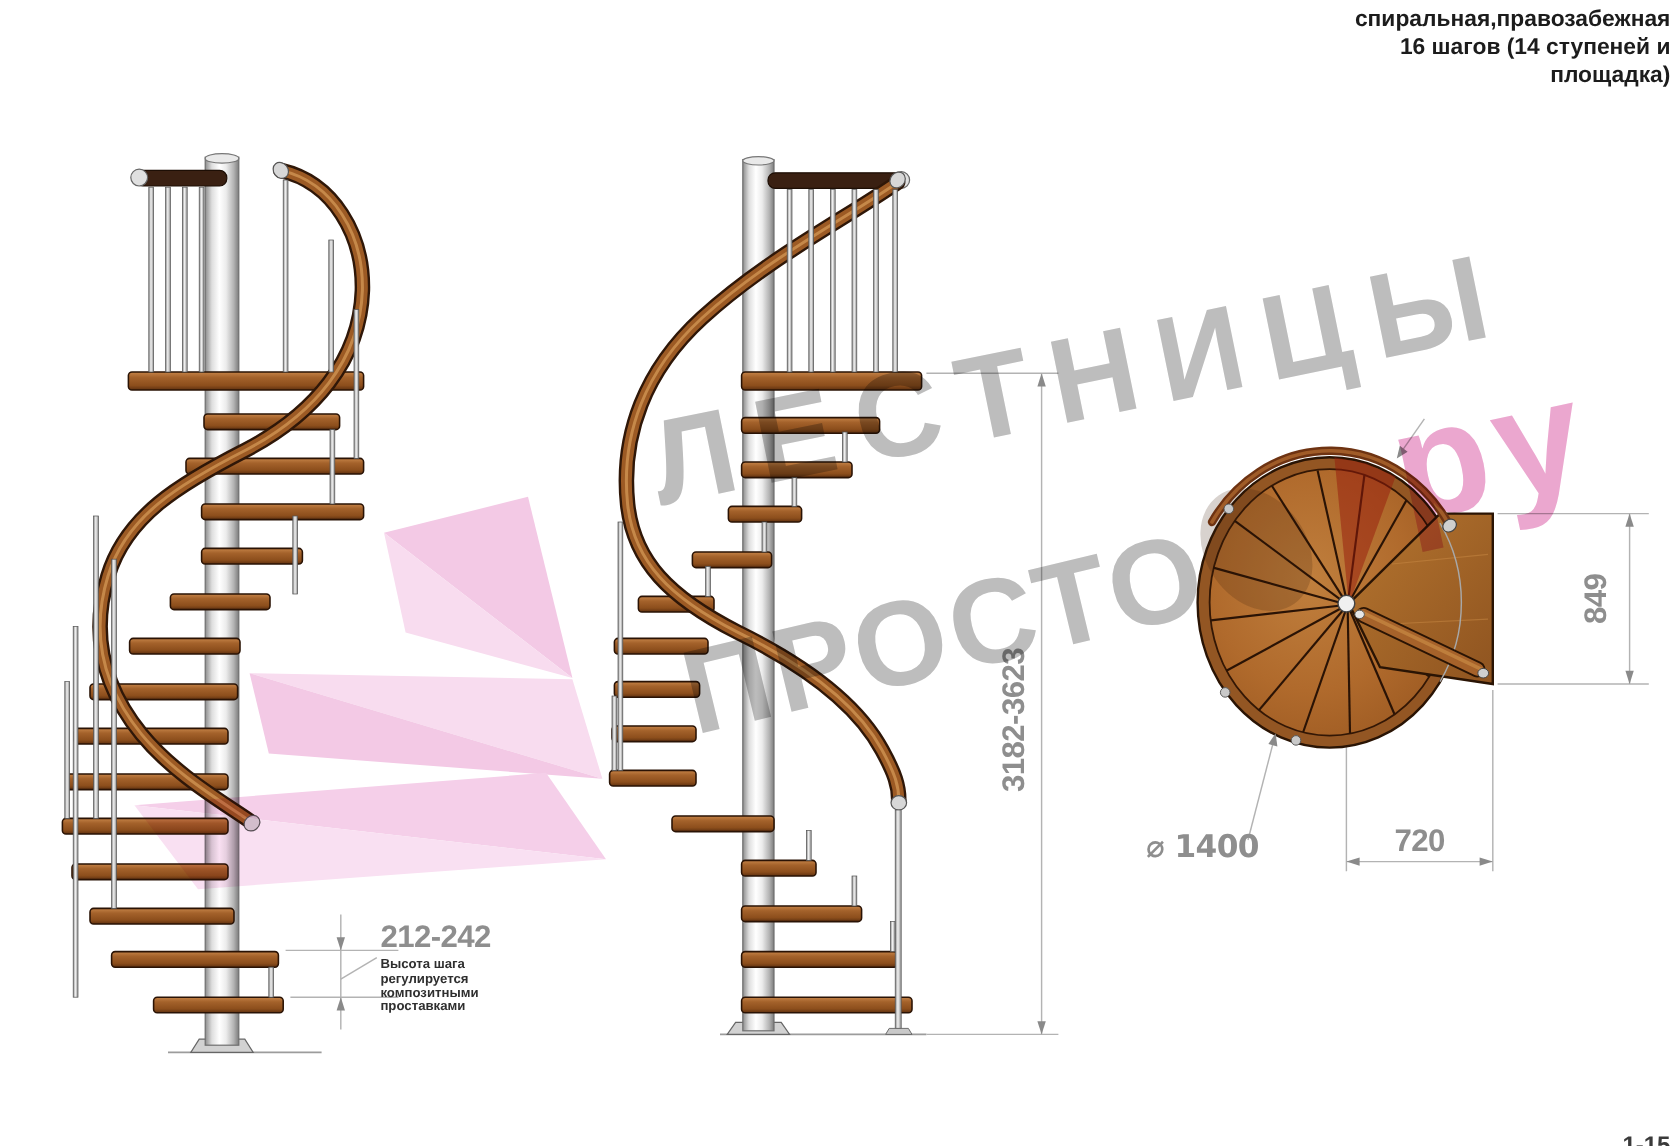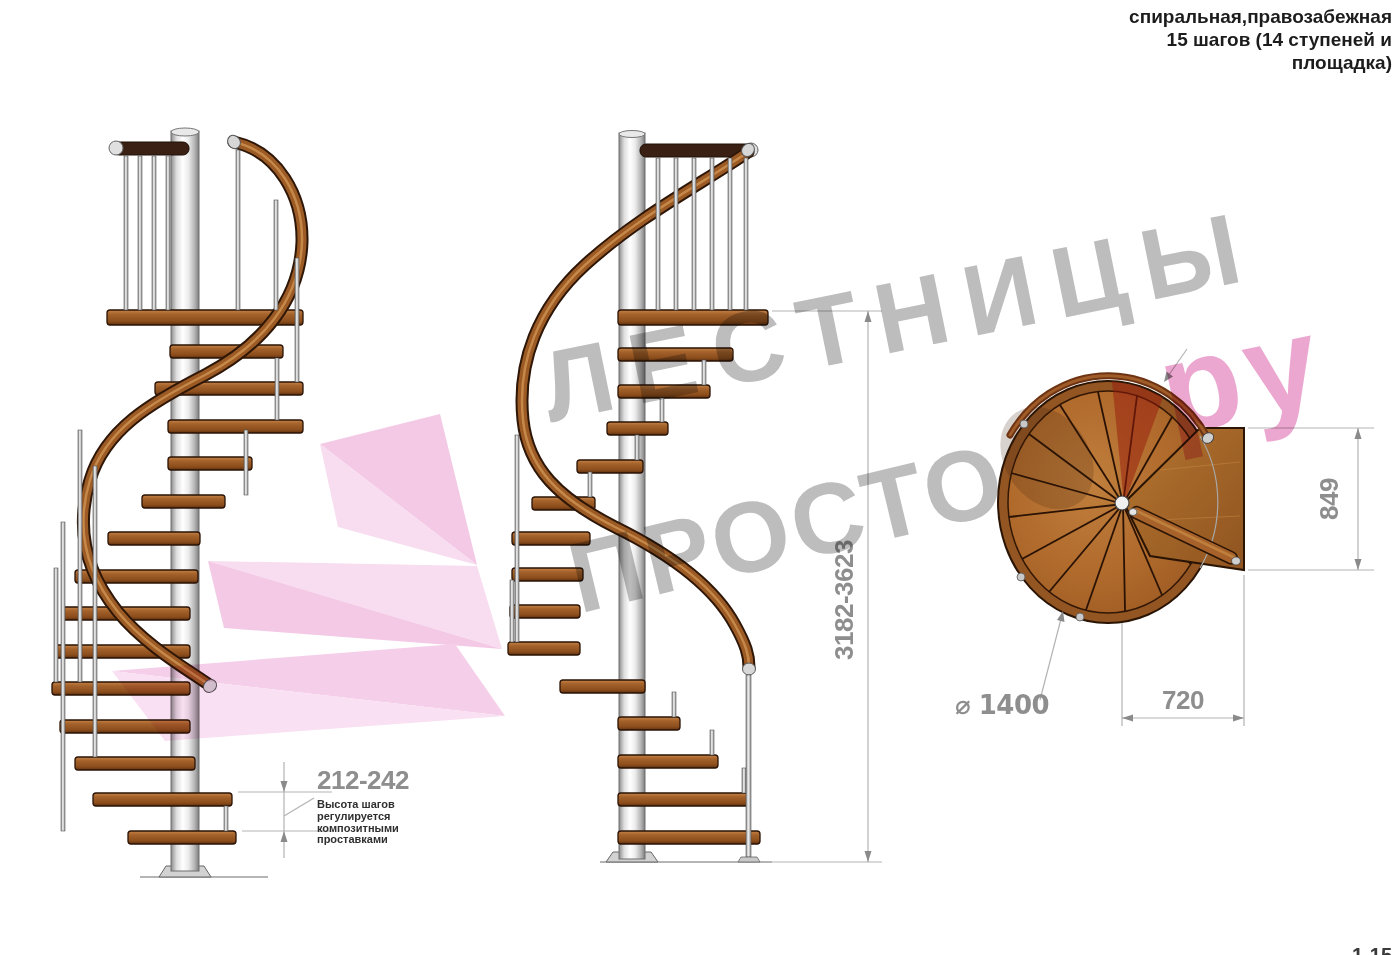--- a/index.html
+++ b/index.html
@@ -269,21 +269,21 @@
     <polygon points="112,671 455,644 505,716" fill="#f5cfe9"></polygon>
     <polygon points="112,671 505,716 165,741" fill="#f9e0f2"></polygon>
   </svg>
   <div class="wm-line wm-1">ЛЕСТНИЦЫ</div>
   <div class="wm-line wm-2">ПРОСТО</div>
   <div class="wm-line wm-ru">ру</div>
 </div>
 
 
 <div class="title-block">спиральная,правозабежная
-15 шагов (14 ступеней и
+16 шагов (14 ступеней и
 площадка)</div>
-<div class="annotation">Высота шагов
+<div class="annotation">Высота шага
 регулируется
 композитными
 проставками</div>
 <div class="sheet-ref">1-15</div>
 
 </div>
 
 </body></html>

